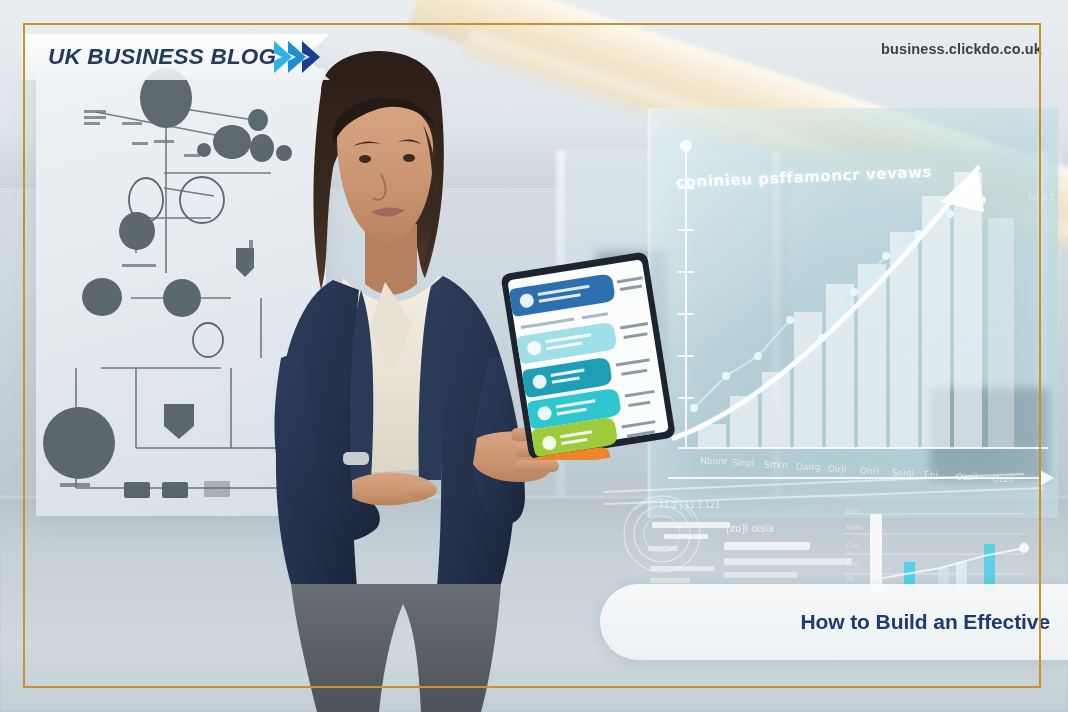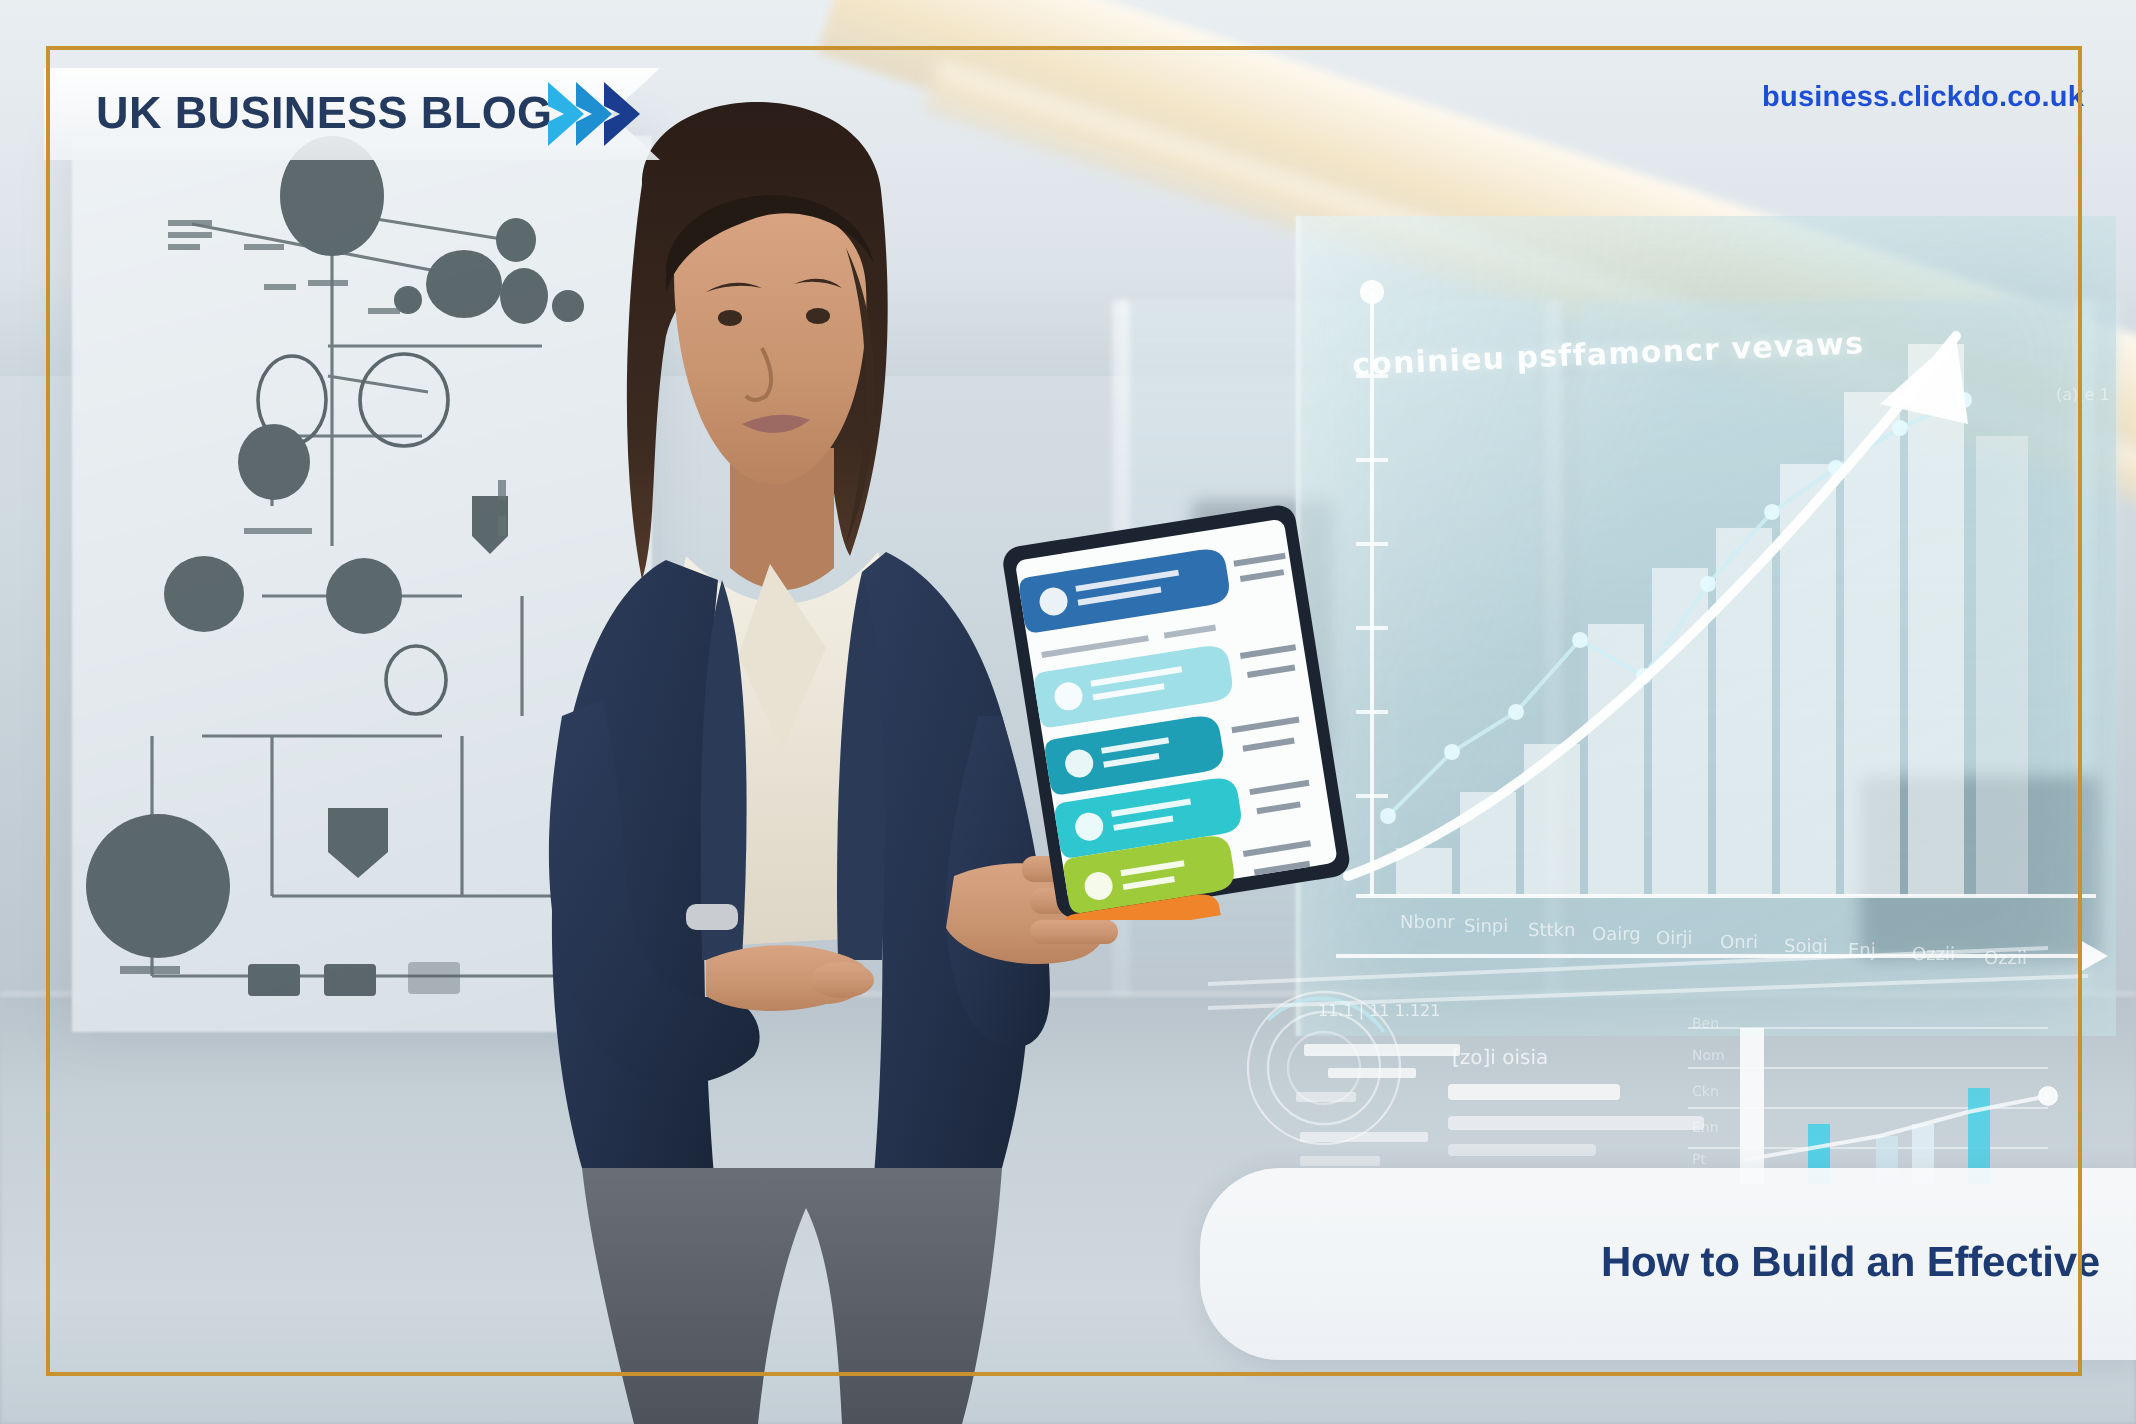--- a/index.html
+++ b/index.html
@@ -59,30 +59,30 @@
 
   
   .person{position:absolute;left:225px;top:28px;width:350px;height:684px;}
 
   
   .logo-banner{position:absolute;left:22px;top:34px;height:46px;width:308px;
     background:linear-gradient(180deg,rgba(255,255,255,.94),rgba(240,243,246,.88));
     clip-path:polygon(0 0,100% 0,92% 50%,100% 100%,0 100%);
     display:flex;align-items:center;padding-left:26px;box-sizing:border-box;
     box-shadow:0 1px 6px rgba(40,60,80,.18);}
-  .logo-text{font-weight:700;font-size:22.5px;color:#243a5e;
+  .logo-text{font-style:italic;font-weight:700;font-size:22.5px;color:#243a5e;
     letter-spacing:.2px;white-space:nowrap;}
   .logo-mark{position:absolute;left:272px;top:37px;width:62px;height:40px;}
 
   
   .site-url{position:absolute;right:26px;top:41px;font-size:14.5px;font-weight:700;
-    color:#1d4ed8;letter-spacing:.1px;}
-
-  
-  .title-banner{position:absolute;left:600px;top:584px;width:468px;height:96px;
+    color:#404040;letter-spacing:.1px;}
+
+  
+  .title-banner{position:absolute;left:600px;top:584px;width:468px;height:76px;
     background:linear-gradient(180deg,rgba(249,250,251,.93),rgba(240,243,246,.90));
     border-radius:40px 0 0 40px;
     display:flex;align-items:center;justify-content:flex-end;
     padding-right:18px;box-sizing:border-box;
     box-shadow:0 2px 14px rgba(40,60,80,.12);}
   .title-text{color:#1d3a73;font-weight:700;font-size:21px;line-height:1.22;
     text-align:right;letter-spacing:-.1px;}
 
   
   .frame{position:absolute;left:23px;top:23px;right:27px;bottom:24px;

